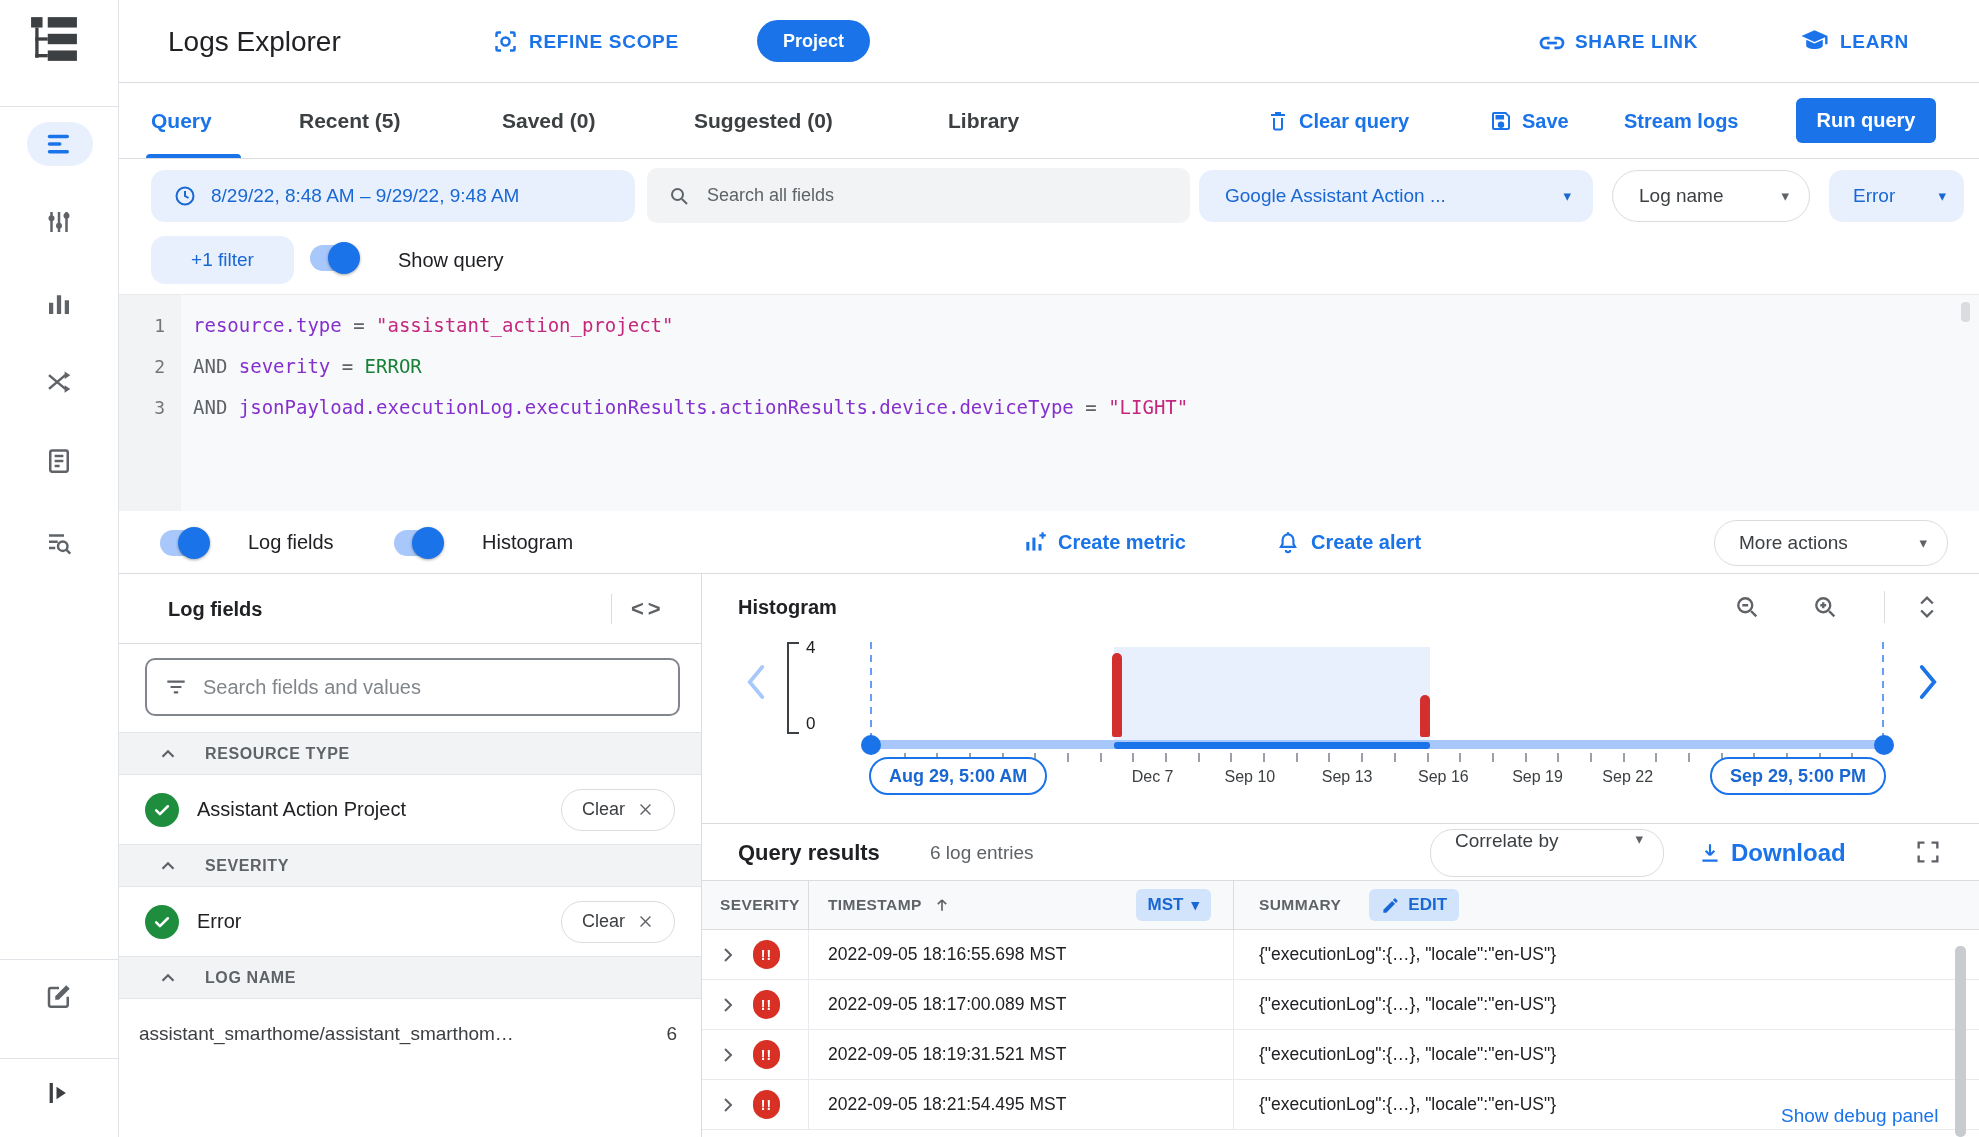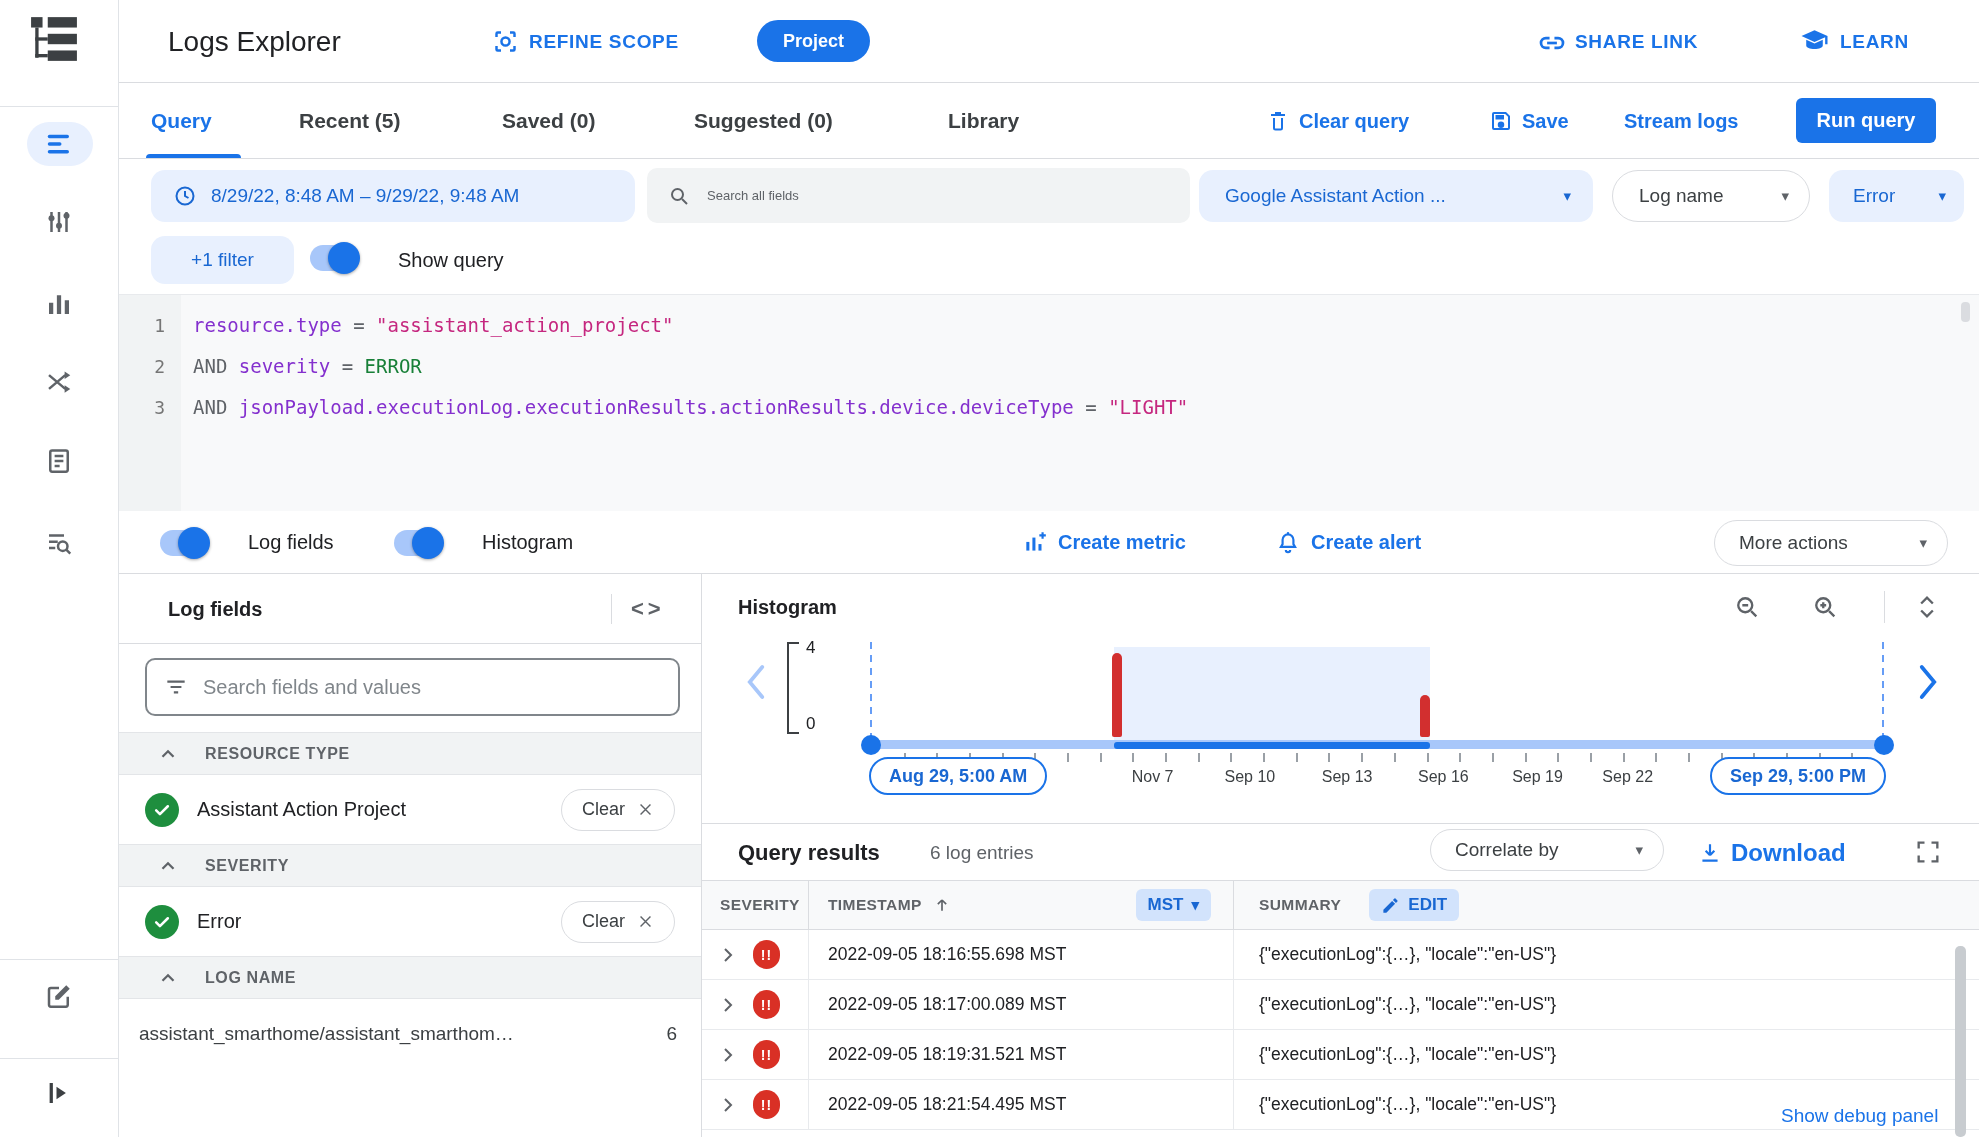--- a/index.html
+++ b/index.html
@@ -33,21 +33,21 @@
   .tab-action { position:absolute; top:0; height:76px; display:flex; align-items:center; gap:9px;
                 color:#1a73e8; font-size:20px; font-weight:bold; cursor:pointer; }
   .run-btn { position:absolute; left:1677px; top:15px; width:140px; height:45px; border-radius:6px; background:#1a73e8;
              color:#fff; font-size:20px; font-weight:bold; text-align:center; line-height:45px; cursor:pointer; }
 
   
   .chip-blue { position:absolute; background:#e8f0fe; color:#1967d2; border-radius:14px; display:flex; align-items:center; font-size:19px; cursor:pointer; }
   .chip-outline { position:absolute; background:#fff; border:1px solid #dadce0; border-radius:26px; display:flex; align-items:center; font-size:19px; color:#3c4043; cursor:pointer; }
   .dd-arrow { font-size:15px; color:#1967d2; margin-left:auto; }
   #search-fields { left:647px; top:168px; width:543px; height:55px; background:#f1f3f4; border-radius:10px; display:flex; align-items:center; padding:0 20px; gap:16px; }
-  #search-fields input { border:0; outline:0; background:transparent; flex:1; font-size:13px; color:#202124; font-family:inherit; }
+  #search-fields input { border:0; outline:0; background:transparent; flex:1; font-size:18px; color:#202124; font-family:inherit; }
   #search-fields input::placeholder { color:#5f6368; }
 
   .switch { position:absolute; width:44px; height:26px; cursor:pointer; }
   .switch .track { position:absolute; left:0; top:0; width:44px; height:26px; border-radius:13px; background:#a8c7fa; }
   .switch .knob  { position:absolute; right:-6px; top:-3px; width:32px; height:32px; border-radius:50%; background:#1a73e8; box-shadow:0 1px 3px rgba(0,0,0,0.35); }
 
   
   #editor { left:119px; top:294px; width:1860px; height:217px; background:#f8f9fa; border-top:1px solid #e8eaed; }
   #editor-gutter { position:absolute; left:0; top:0; width:62px; height:217px; background:#f1f3f4; padding-top:10px; }
   .gutter-num { height:41px; line-height:41px; text-align:right; padding-right:16px; color:#757575; font-family:"DejaVu Sans Mono",monospace; font-size:18px; }
@@ -106,22 +106,22 @@
   .tl-chip { position:absolute; top:115px; height:38px; border:2px solid #1a73e8; border-radius:20px; background:#fff;
              padding:0 18px; line-height:34px; font-size:18px; font-weight:bold; color:#1967d2; z-index:5; white-space:nowrap; cursor:pointer; }
   .y-bracket { position:absolute; left:85px; top:68px; width:12px; height:92px;
                border-left:2.5px solid #3c4043; border-top:2.5px solid #3c4043; border-bottom:2.5px solid #3c4043; }
   .y-lab { position:absolute; left:104px; font-size:17px; color:#202124; }
   .nav-chev { position:absolute; width:20px; height:40px; cursor:pointer; }
 
   .results-header { position:absolute; left:0; top:249px; width:100%; height:57px; border-top:1px solid #dadce0; background:#fff; }
   .qr-title { position:absolute; left:36px; height:57px; line-height:57px; font-size:22px; font-weight:bold; color:#202124; }
   .qr-count { position:absolute; left:228px; height:57px; line-height:57px; font-size:19px; color:#5f6368; }
-  .correlate { position:absolute; left:728px; top:5px; width:234px; height:42px; border:1px solid #dadce0; border-radius:23px;
-               display:flex; align-items:center; padding:0 20px 0 24px; font-size:19px; color:#3c4043; cursor:pointer; }
+  .correlate { position:absolute; left:728px; top:5px; width:234px; height:48px; border:1px solid #dadce0; border-radius:23px;
+               display:flex; align-items:flex-start; padding:0 20px 0 24px; font-size:19px; color:#3c4043; cursor:pointer; }
   .correlate .dd-arrow { color:#5f6368; }
   .download { position:absolute; left:995px; top:0; height:57px; display:flex; align-items:center; gap:8px;
               color:#1a73e8; font-size:24px; font-weight:bold; cursor:pointer; }
 
   
   #results-table { position:absolute; left:0; top:306px; width:1277px; }
   .t-head { display:grid; grid-template-columns:107px 425px 1fr; height:50px; background:#f8f9fa;
             border-top:1px solid #dadce0; border-bottom:1px solid #dadce0; }
   .th-cell { display:flex; align-items:center; font-size:15.5px; color:#5f6368; letter-spacing:0.4px; font-weight:bold; }
   .t-head .c1 { padding-left:18px; border-right:1px solid #dadce0; }
@@ -512,21 +512,21 @@
         <div class="tl-tick" style="left: 67.7419%;"></div>
         <div class="tl-tick" style="left: 70.9677%;"></div>
         <div class="tl-tick" style="left: 74.1935%;"></div>
         <div class="tl-tick" style="left: 77.4194%;"></div>
         <div class="tl-tick" style="left: 80.6452%;"></div>
         <div class="tl-tick" style="left: 83.871%;"></div>
         <div class="tl-tick" style="left: 87.0968%;"></div>
         <div class="tl-tick" style="left: 90.3226%;"></div>
         <div class="tl-tick" style="left: 93.5484%;"></div>
         <div class="tl-tick" style="left: 96.7742%;"></div>
-        <div class="tl-label" style="left: 27.8%;">Nov 7</div>
+        <div class="tl-label" style="left: 27.8%;">Dec 7</div>
         <div class="tl-label" style="left: 37.4%;">Sep 10</div>
         <div class="tl-label" style="left: 47%;">Sep 13</div>
         <div class="tl-label" style="left: 56.5%;">Sep 16</div>
         <div class="tl-label" style="left: 65.8%;">Sep 19</div>
         <div class="tl-label" style="left: 74.7%;">Sep 22</div>
       </div>
     <span class="nav-chev" style="left:1216px;top:88px;">
       <svg width="20" height="40" viewBox="0 0 16 28" fill="none" stroke="#1a73e8" stroke-width="3" stroke-linecap="round">
           <path d="m3 2 10 12L3 26"></path>
         </svg>

